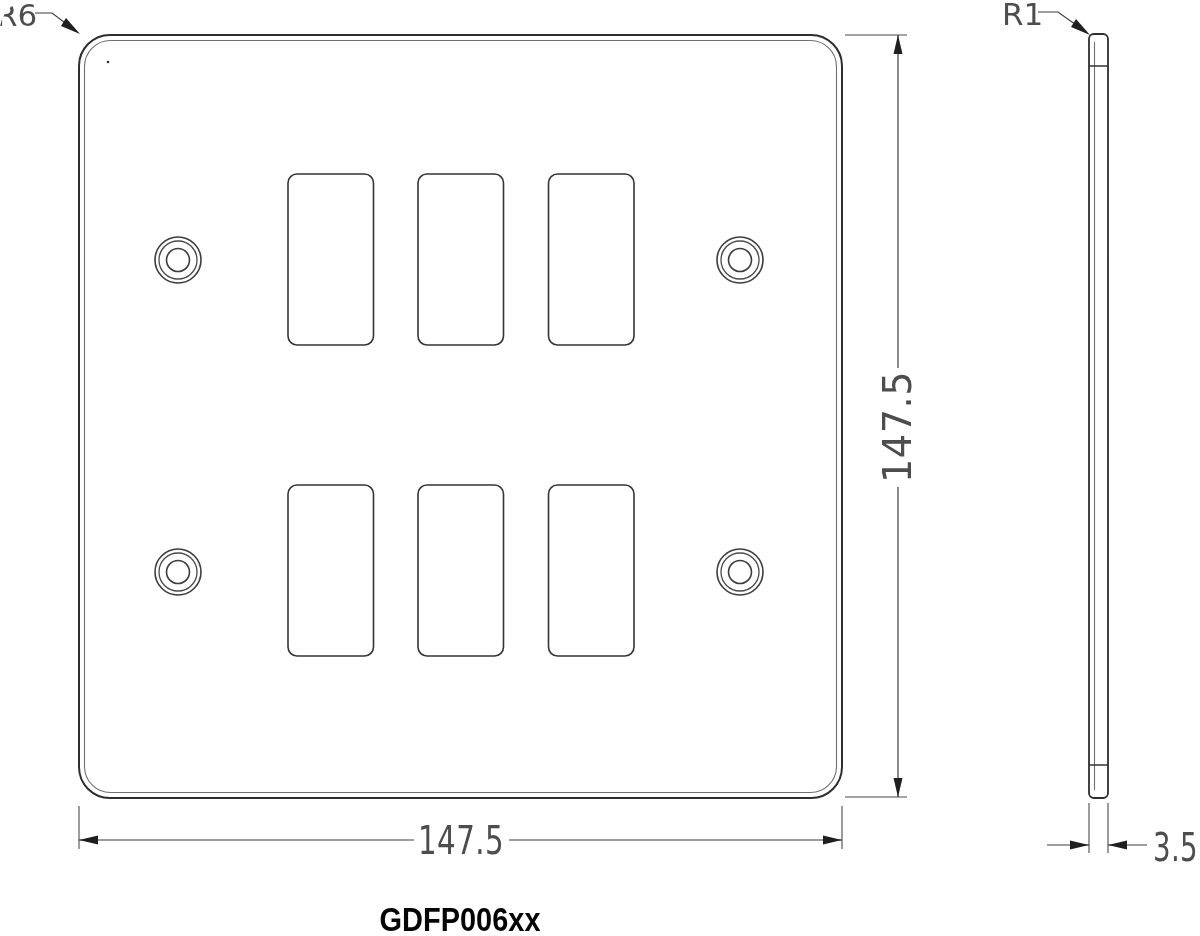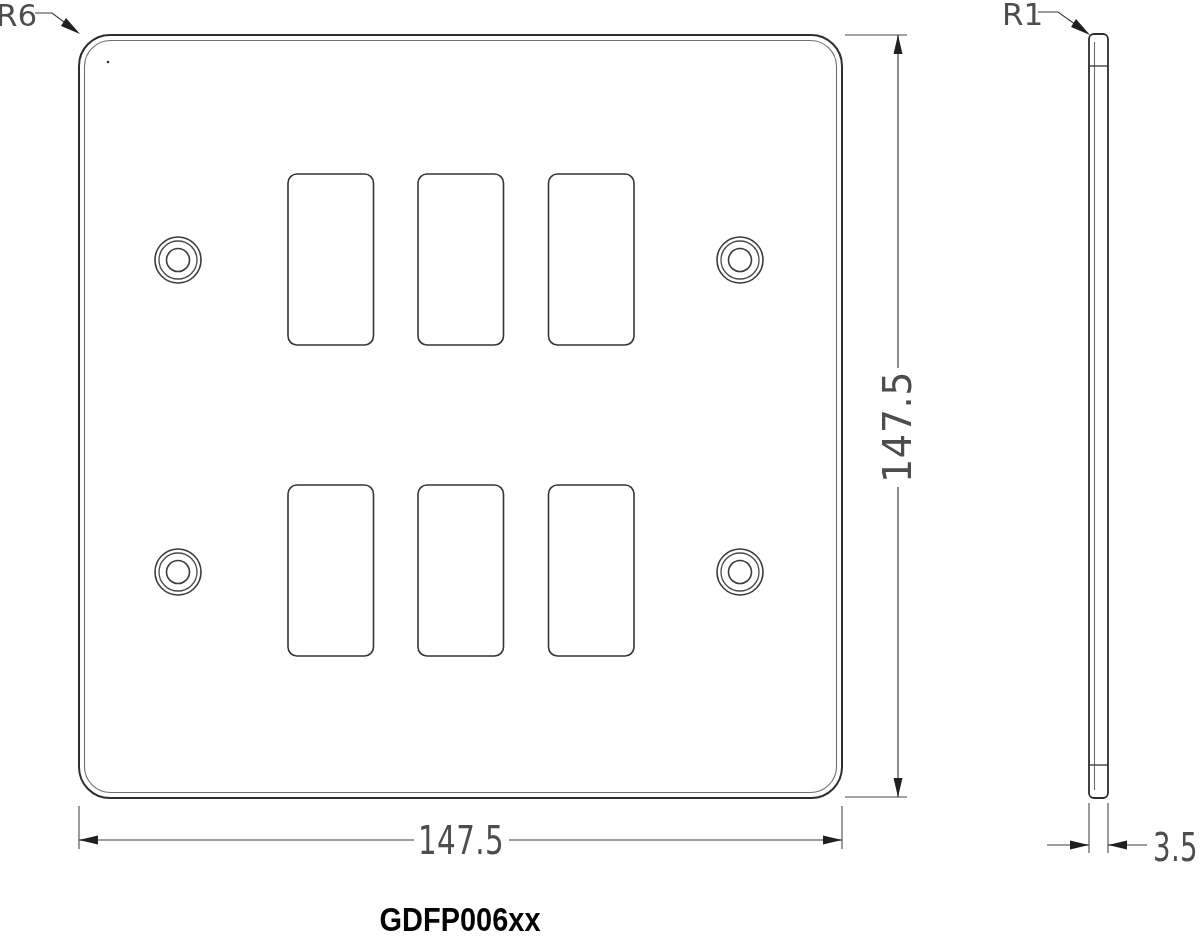--- a/index.html
+++ b/index.html
@@ -6,20 +6,21 @@
     margin: 0;
     padding: 0;
     background: #ffffff;
   }
   .canvas {
     position: relative;
     width: 1200px;
     height: 936px;
     background: #ffffff;
     overflow: hidden;
+    border-radius: 30px;
   }
   svg { display: block; }
   .outline      { fill: #ffffff; stroke: #2e2e2e; stroke-width: 2; }
   .inner-edge   { fill: none;    stroke: #6f6f6f; stroke-width: 1.1; }
   .cutout       { fill: #ffffff; stroke: #353535; stroke-width: 1.6; }
   .hole         { fill: none;    stroke: #3d3d3d; stroke-width: 1.6; }
   .hole-mid     { fill: none;    stroke: #4a4a4a; stroke-width: 1.3; }
   .dimline      { fill: none;    stroke: #3d3d3d; stroke-width: 1.2; }
   .extline      { fill: none;    stroke: #4a4a4a; stroke-width: 1.1; }
   .arrow        { fill: #1f1f1f; stroke: none; }

